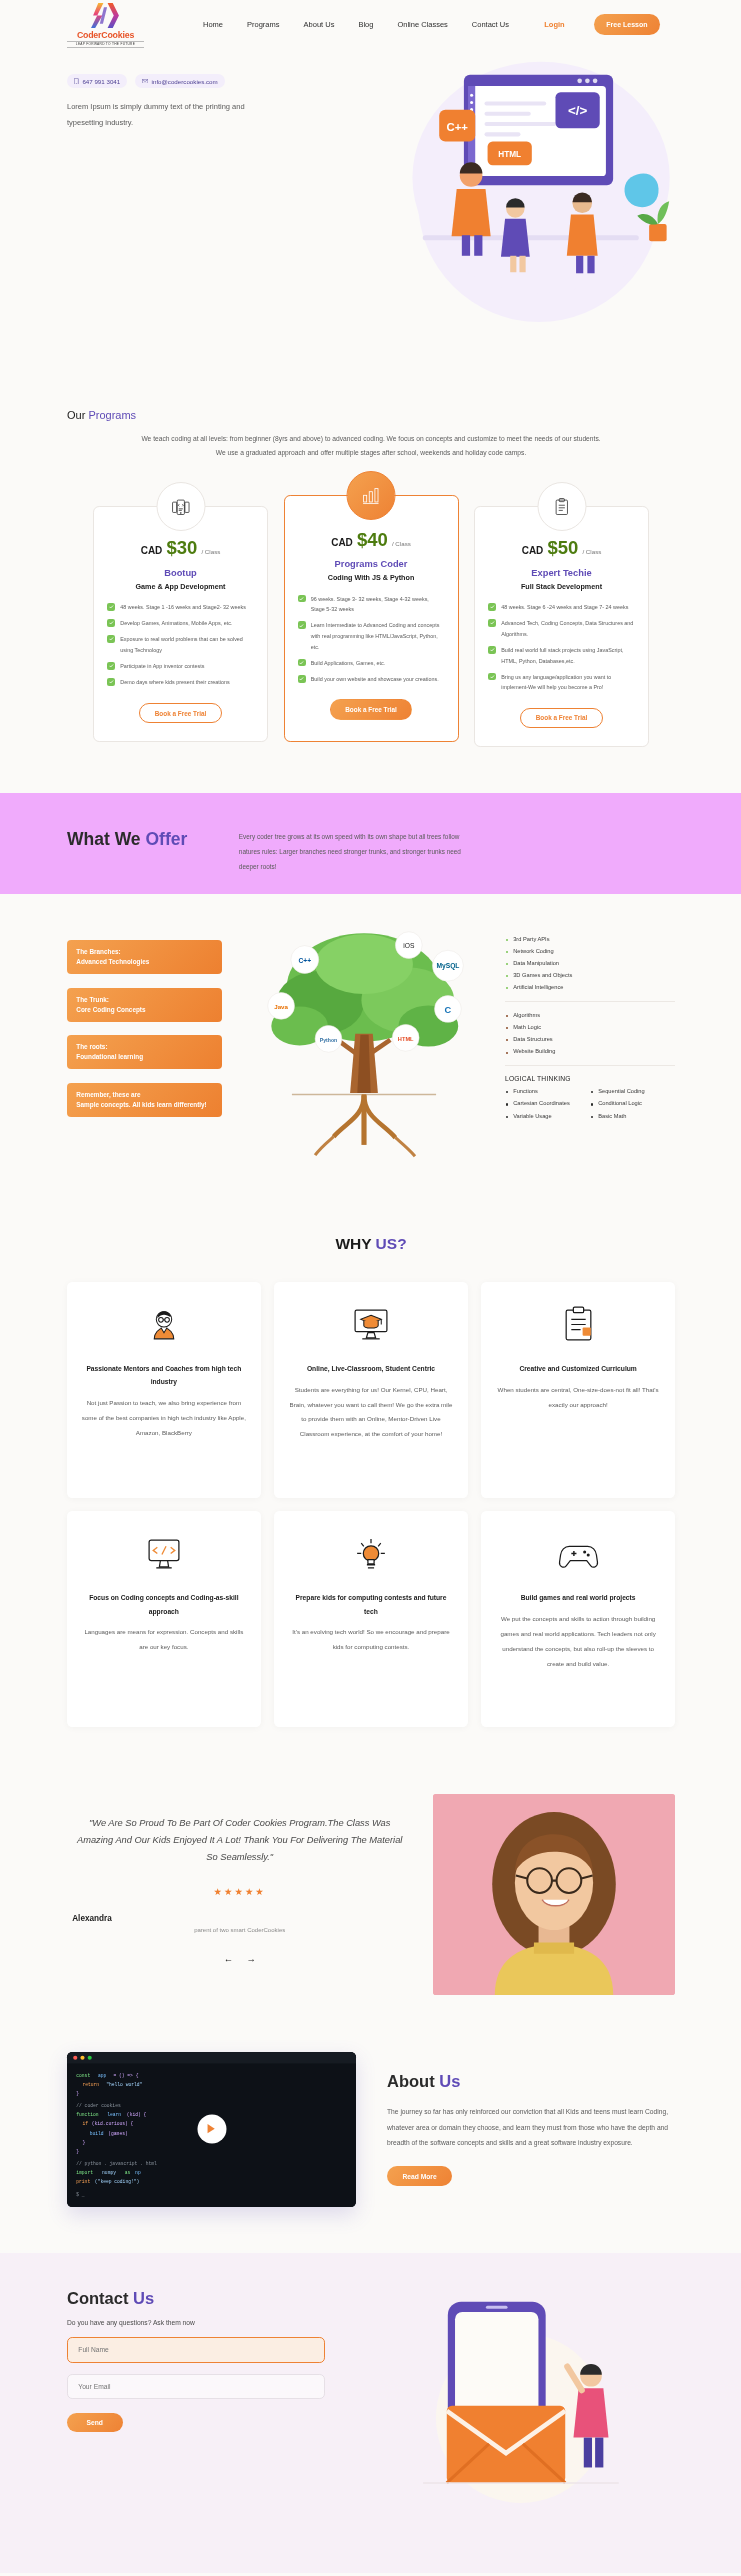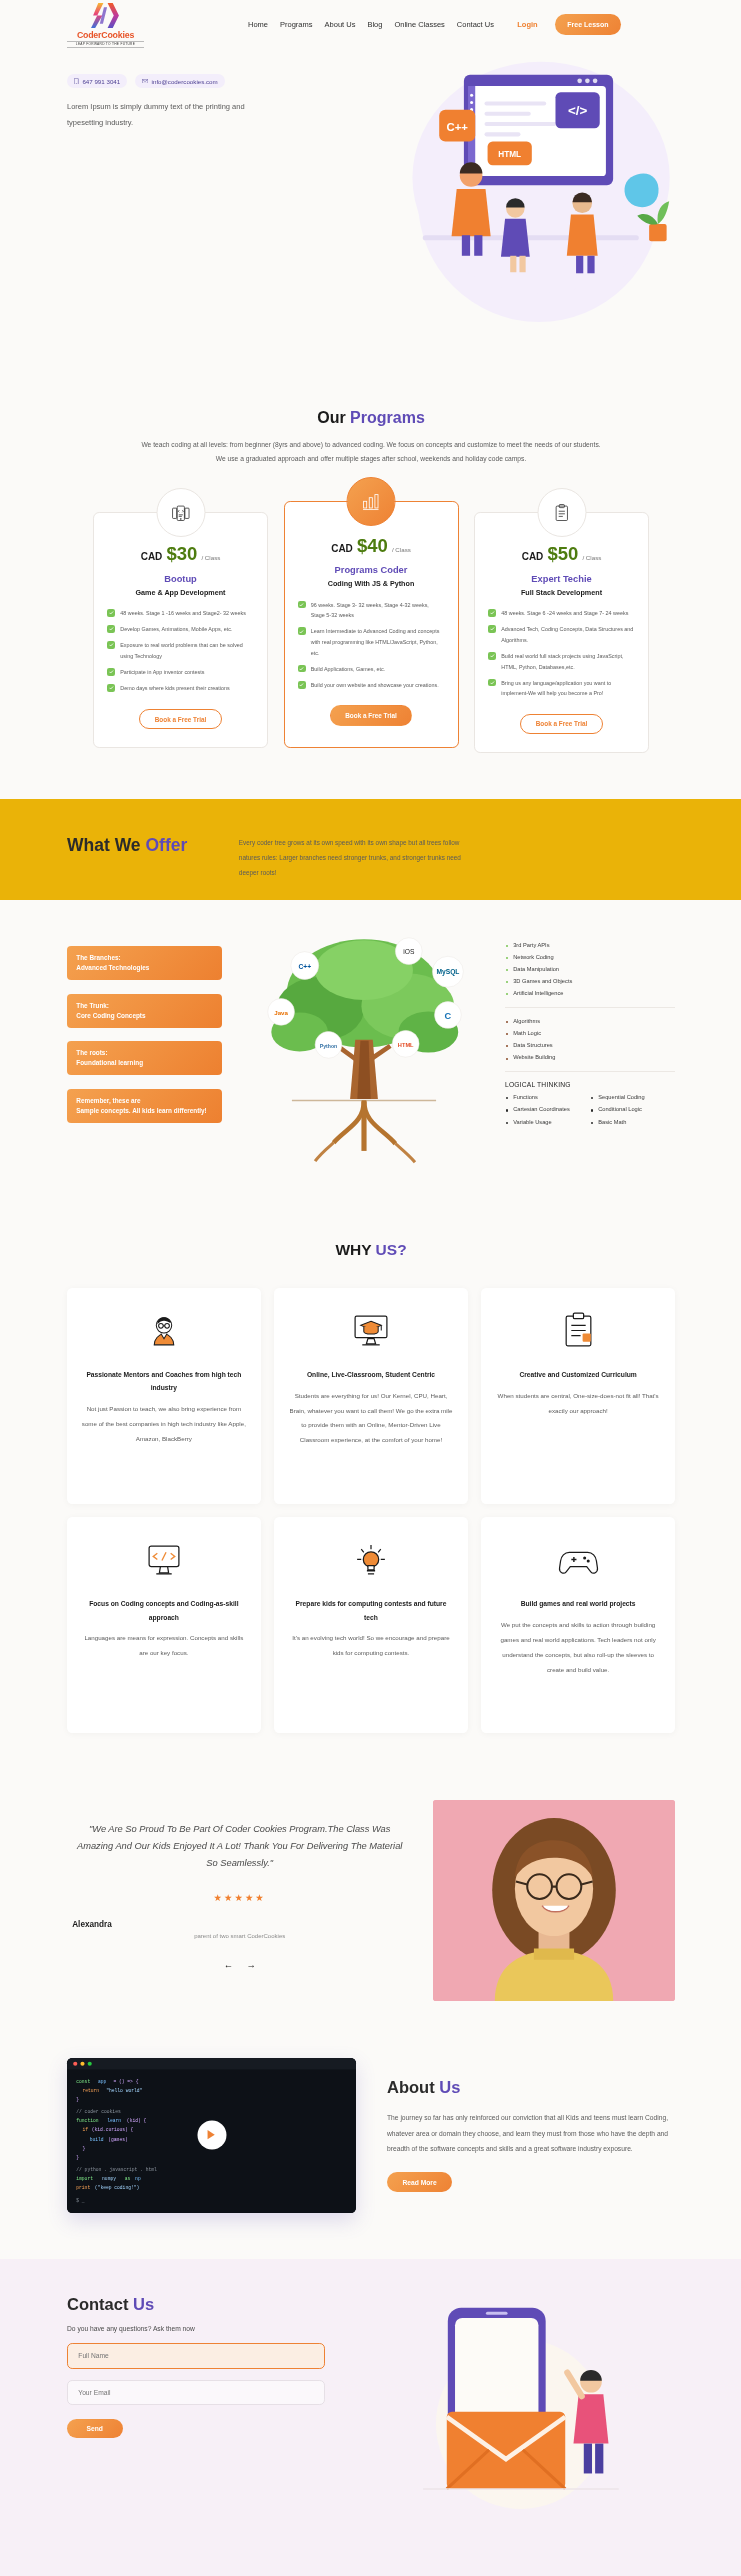--- a/index.html
+++ b/index.html
@@ -21,21 +21,21 @@
     position: relative; z-index: 30;
   }
   .logo-block { display: flex; flex-direction: column; align-items: center; width: 77px; }
   .logo-mark { width: 31px; height: 27px; position: relative; }
   .logo-word { font-size: 8.8px; font-weight: bold; color: #e8552a; letter-spacing: -0.2px; margin-top: 1px;}
   .logo-tag {
     font-size: 3.2px; letter-spacing: 0.3px; color:#333; margin-top:1px;
     border-top:0.5px solid #bbb; border-bottom:0.5px solid #bbb; padding:0.5px 0; width: 100%;
     text-align:center; white-space: nowrap;
   }
-  .nav { display: flex; align-items: center; gap: 12px; margin-left: 104px; }
+  .nav { display: flex; align-items: center; gap: 24px; margin-left: 59px; }
   .nav a { font-size: 7.5px; color: #2f2f2f; text-decoration: none; white-space: nowrap;}
   .nav a.login { color: #ef7f2e; font-weight: bold; margin-left: 11.3px;}
   .btn-free {
     background: linear-gradient(135deg,#f4a14f,#ee8234);
     color: #fff; border: none; border-radius: 13.4px;
     padding: 7.2px 12.4px; font-size: 7px; font-weight: bold;
     margin-left: 5.2px; cursor: pointer; white-space: nowrap;
   }
 
   
@@ -62,21 +62,21 @@
     background: linear-gradient(135deg,#f4a14f,#ee8234); color:#fff; border:none;
     border-radius: 15.5px; padding: 7.7px 15.5px; font-size: 7.2px; font-weight: bold; cursor:pointer;
   }
   .btn-outline {
     background: transparent; color:#ee8234; border:0.8px solid #ee8234;
     border-radius: 15.5px; padding: 7.7px 15.5px; font-size: 7.2px; font-weight: bold; cursor:pointer;
   }
   .hero-art { position: absolute; right: -5.2px; top: 5.2px; width: 319px; height: 242px; z-index: 2;}
 
   
-  .section-title { text-align:center; font-size: 16px; font-weight: bold; color:#1b1b1b; }
+  .section-title { font-size: 11px; font-weight: normal; color:#1b1b1b; }
   .section-title .accent { color: #5f4bb6; }
   .section-desc {
     text-align:center; font-size:6.7px; color:#5b5b5b; line-height:2.1;
     max-width: 464px; margin: 11.3px auto 0;
   }
 
   
   .programs { background:#fbfaf8; padding: 41px 0 46px; position:relative; }
   .cards { display:flex; justify-content:center; gap: 15.5px; margin-top: 46px; align-items: flex-start;}
   .card {
@@ -104,21 +104,21 @@
   }
   .tick svg { display:block; }
   .feat span { font-size: 5.4px; color:#5b5b5b; line-height: 1.95; }
   .btn-trial {
     margin-top: 9.3px; background:transparent; color:#ee8234; border:0.8px solid #ee8234;
     border-radius:13.4px; padding: 5.7px 14.4px; font-size:6.4px; font-weight:bold; cursor:pointer;
   }
   .btn-trial.solid { background: linear-gradient(135deg,#f4a14f,#ee8234); color:#fff; border-color: transparent;}
 
   
-  .offer { background:#eab308; padding: 36px 0 0; position:relative; }
+  .offer { background:#f0abfc; padding: 36px 0 0; position:relative; }
   .offer-head { display:flex; align-items:flex-start; gap: 20.6px;}
   .offer-head h2 { font-size: 17.5px; font-weight:bold; white-space: nowrap; }
   .offer-head h2 .accent { color:#5f4bb6; }
   .offer-head p { font-size: 6.4px; color:#5b5b5b; line-height: 2.4; max-width: 242px; margin-left: 31px;}
   .offer-body { background:#fbfaf8; margin-top: 19.6px; padding: 20.6px 0 31px; position:relative;}
   .offer-grid { display:flex; gap: 0px; position: relative; align-items: flex-start;}
   .labels { width: 155px; padding-top: 25px; display:flex; flex-direction:column; gap: 13.4px;}
   .label-pill {
     background: linear-gradient(135deg,#f4a14f,#ed8030); color:#fff; border-radius: 4.1px;
     padding: 7.2px 9.3px; font-size: 6.4px; font-weight:bold; line-height: 1.55;

